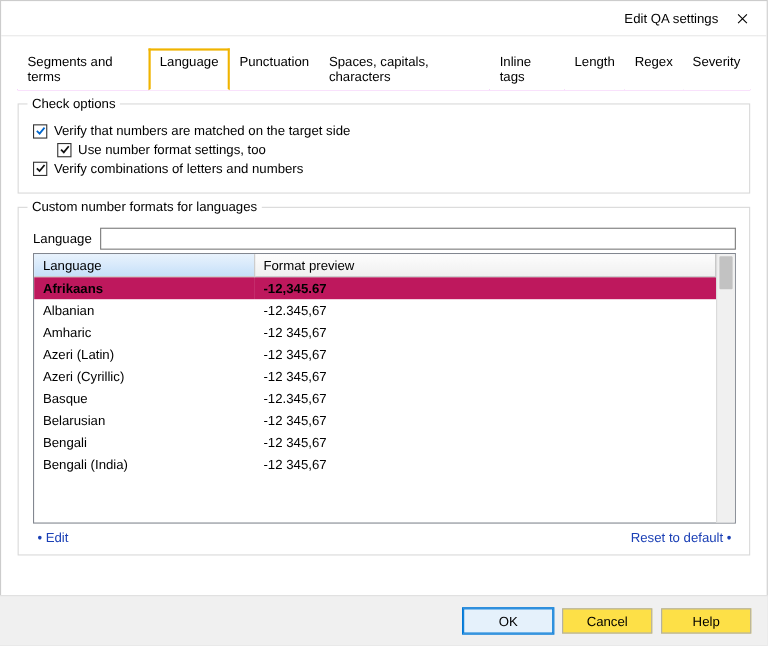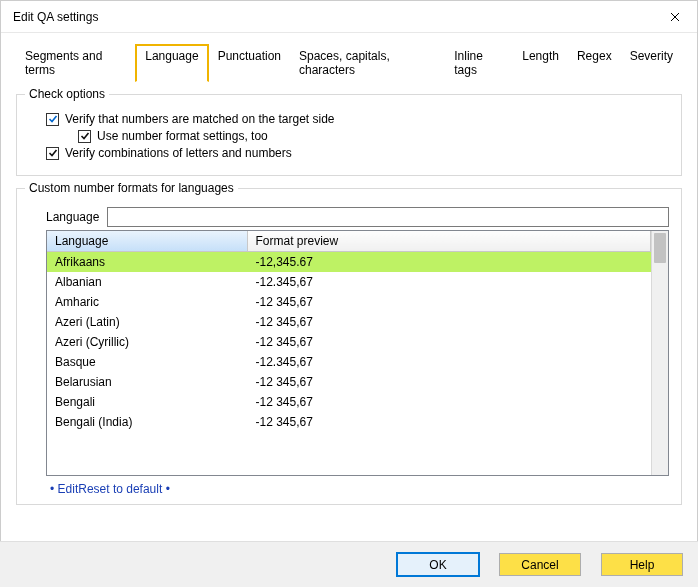--- a/index.html
+++ b/index.html
@@ -10,21 +10,21 @@
     background: #fff;
     color: #000;
     width: 698px;
     height: 587px;
     overflow: hidden;
     border: 1px solid #ccc;
   }
   .titlebar {
     display: flex;
     align-items: center;
-    justify-content: space-between;
+    justify-content: flex-end;
     height: 32px;
     padding: 0 0 0 12px;
     border-bottom: 1px solid #e8e8e8;
   }
   .titlebar-title { font-size: 12px; }
   .titlebar-close {
     width: 44px;
     height: 32px;
     display: flex;
     align-items: center;
@@ -55,38 +55,38 @@
     border: 2px solid #f0b400;
     border-bottom: 1px solid #fff;
     background: #fff;
     padding: 3px 8px 5px 8px;
   }
 
   .groupbox {
     border: 1px solid #d9d9d9;
     margin-top: 12px;
     position: relative;
-    padding: 14px 12px 12px 29px;
+    padding: 14px 12px 12px 13px;
   }
   .groupbox-title {
     position: absolute;
     top: -8px;
     left: 8px;
     background: #fff;
     padding: 0 4px;
     font-size: 12px;
   }
 
   .check-row {
     display: flex;
     align-items: center;
     gap: 6px;
     margin: 3px 0;
   }
-  .check-row.indent { margin-left: 32px; align-items: center; }
+  .check-row.indent { margin-left: 22px; align-items: center; }
   .cb {
     width: 13px; height: 13px;
     border: 1px solid #333;
     display: inline-flex;
     align-items: center;
     justify-content: center;
     flex-shrink: 0;
   }
   .cb svg { width: 10px; height: 10px; display:block; }
   .cb.blue svg path { stroke:#0066cc; }
@@ -135,39 +135,40 @@
   thead th.sorted {
     background: linear-gradient(#e9f3fd,#c6e0f9);
   }
   tbody td {
     padding: 3px 8px;
     font-size: 12px;
     border-right: 1px solid transparent;
     height: 20px;
     white-space: nowrap;
   }
-  tbody tr.sel td { background: #bef264; }
+  tbody tr.sel td { background: #be185d; font-weight: bold; }
   .col-lang { width: 200px; }
 
   .vscroll {
     width: 17px;
     background: #f0f0f0;
     border-left: 1px solid #d9d9d9;
     position: relative;
   }
   .vscroll-thumb {
     position: absolute;
     left: 2px; right: 2px;
     top: 2px; height: 30px;
     background: #c2c2c2;
     border-radius: 1px;
   }
 
   .links-row {
     display: flex;
+    justify-content: space-between;
     margin-top: 6px;
     padding: 0 4px;
   }
   .link {
     color: #1a3fb5;
     font-size: 12px;
     cursor: pointer;
   }
   .link::before { content:"• "; }
   .link.right::before { content:""; }
@@ -175,21 +176,21 @@
 
   .button-bar {
     position: absolute;
     bottom: 0; left: 0; right: 0;
     height: 46px;
     border-top: 1px solid #dfdfdf;
     background: #f0f0f0;
     display: flex;
     align-items: center;
     justify-content: flex-end;
-    gap: 20px;
+    gap: 8px;
     padding: 0 15px;
   }
   .btn {
     min-width: 82px;
     height: 23px;
     background: #fde047;
     border: 1px solid #adadad;
     font-family: inherit;
     font-size: 12px;
     cursor: pointer;

